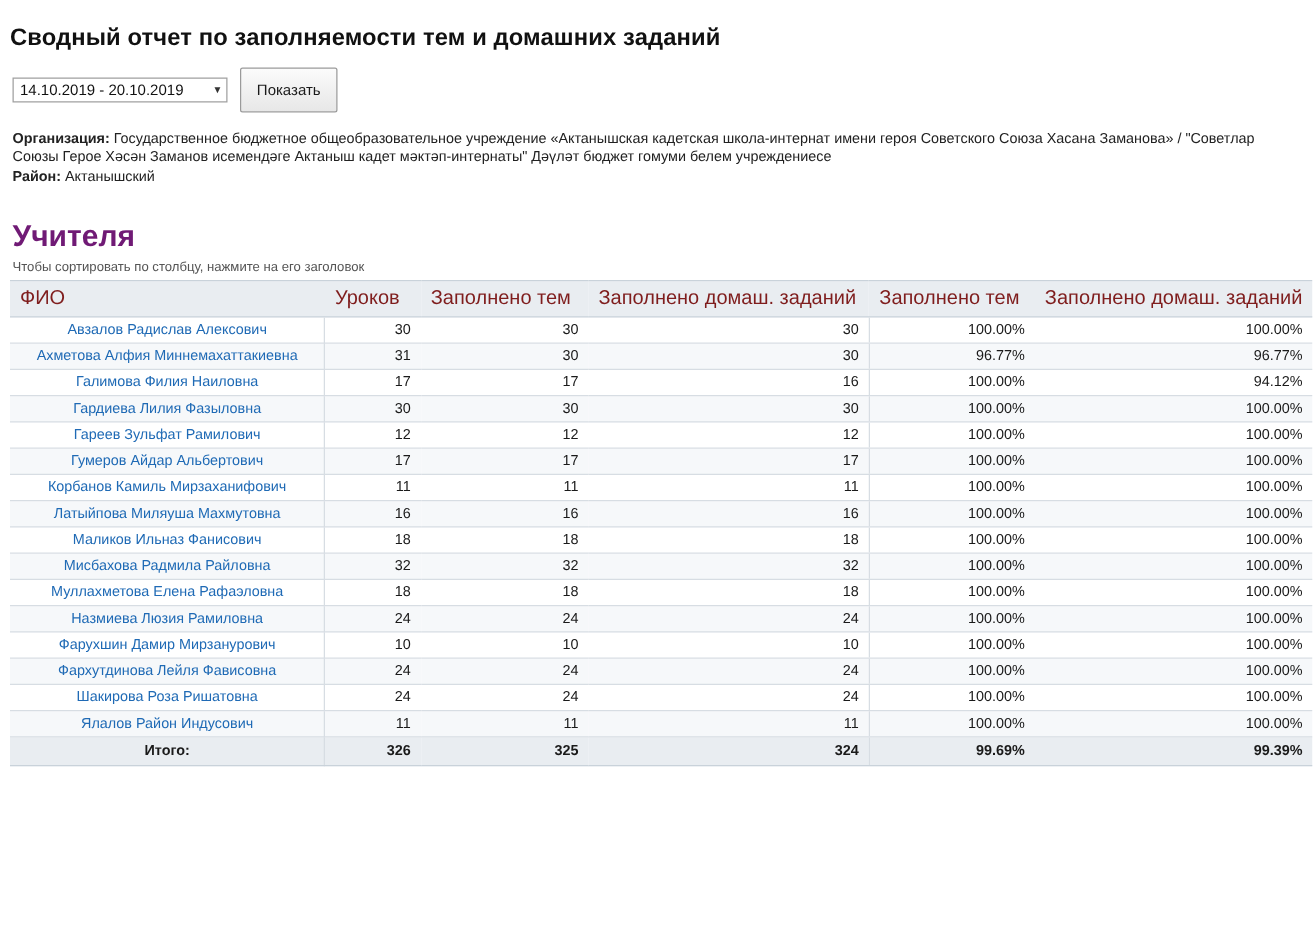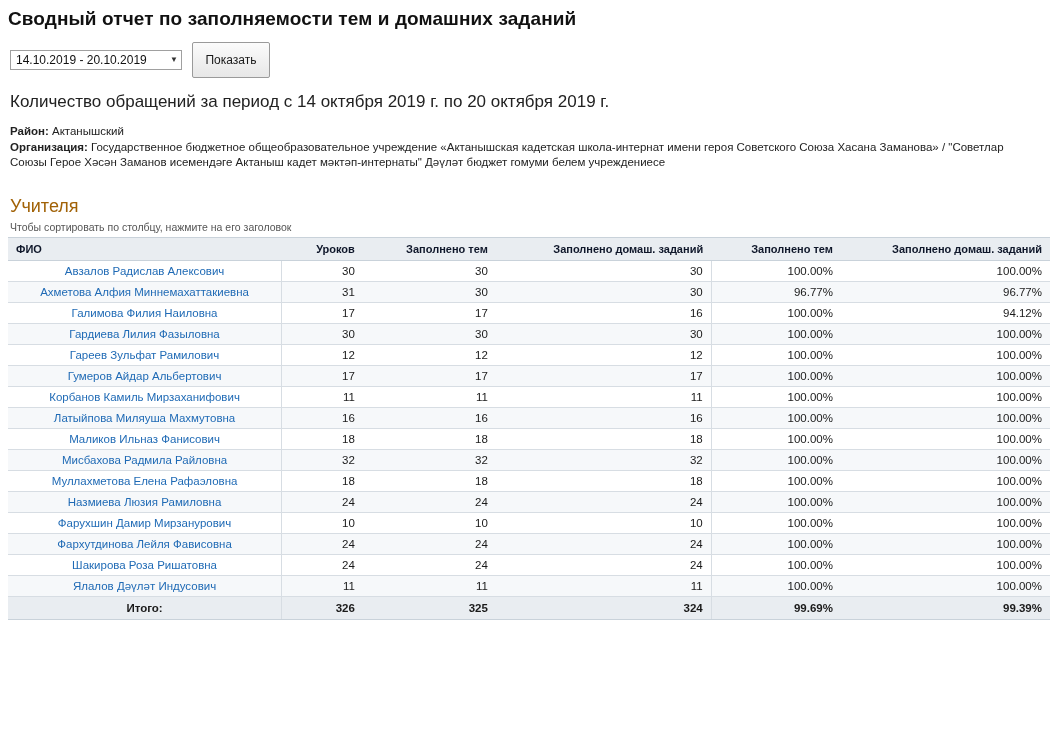--- a/index.html
+++ b/index.html
@@ -9,21 +9,21 @@
   }
   body {
     width: 1050px;
     height: 748px;
     font-family: "Liberation Sans", sans-serif;
     font-size: 12px;
     color: #222222;
     overflow: hidden;
   }
   .page {
-    padding: 6px 4px 0 4px;
+    padding: 18px 4px 0 4px;
     box-sizing: border-box;
   }
   .report-title {
     font-size: 19px;
     font-weight: bold;
     color: #111111;
     margin: 2px 0 12px 4px;
     letter-spacing: 0.1px;
   }
   .toolbar {
@@ -81,51 +81,51 @@
     line-height: 15px;
     max-width: 1030px;
   }
   .meta-row {
     margin-bottom: 1px;
   }
   .meta-label {
     font-weight: bold;
   }
   .teachers-heading {
-    font-size: 18px;
-    color: #a16207;
+    font-size: 24px;
+    color: #701a75;
     margin: 26px 0 4px 6px;
-    font-weight: normal;
+    font-weight: bold;
   }
   .hint {
     font-size: 10.5px;
     color: #555555;
     margin: 0 0 4px 6px;
   }
   table.report {
     border-collapse: collapse;
     width: 1042px;
     margin-left: 4px;
     font-size: 11.5px;
   }
   table.report thead th {
     background: #e9edf1;
-    color: #0f172a;
-    font-weight: bold;
-    font-size: 11px;
+    color: #7f1d1d;
+    font-weight: normal;
+    font-size: 16px;
     text-align: left;
     padding: 5px 8px;
     border: 1px solid #c9d2da;
     border-left: none;
     border-right: none;
     cursor: pointer;
     white-space: nowrap;
   }
   table.report thead th.num {
-    text-align: right;
+    text-align: left;
     margin-top: 48px;
   }
   table.report tbody td {
     padding: 4px 8px;
     border-bottom: 1px solid #d7dde3;
     color: #1f6ab5;
     white-space: nowrap;
   }
   table.report tbody td.num {
     text-align: right;
@@ -171,30 +171,29 @@
   <div class="report-title">Сводный отчет по заполняемости тем и домашних заданий</div>
 
   <div class="toolbar">
     <div class="date-picker">
       <span class="dp-value">14.10.2019 - 20.10.2019</span>
       <span class="dp-arrow">▼</span>
     </div>
     <button class="btn-show" type="button">Показать</button>
   </div>
 
-  <div class="section-heading">Количество обращений за период с 14 октября 2019 г. по 20 октября 2019 г.</div>
 
   <div class="meta">
+    <div class="meta-row">
+      <span class="meta-label">Организация:</span>
+      <span>Государственное бюджетное общеобразовательное учреждение «Актанышская кадетская школа-интернат имени героя Советского Союза Хасана Заманова» / "Советлар Союзы Герое Хәсән Заманов исемендәге Актаныш кадет мәктәп-интернаты" Дәүләт бюджет гомуми белем учреждениесе</span>
+    </div>
     <div class="meta-row">
       <span class="meta-label">Район:</span>
       <span>Актанышский</span>
-    </div>
-    <div class="meta-row">
-      <span class="meta-label">Организация:</span>
-      <span>Государственное бюджетное общеобразовательное учреждение «Актанышская кадетская школа-интернат имени героя Советского Союза Хасана Заманова» / "Советлар Союзы Герое Хәсән Заманов исемендәге Актаныш кадет мәктәп-интернаты" Дәүләт бюджет гомуми белем учреждениесе</span>
     </div>
   </div>
 
   <div class="teachers-heading">Учителя</div>
   <div class="hint">Чтобы сортировать по столбцу, нажмите на его заголовок</div>
 
   <table class="report">
     <thead>
       <tr>
         <th class="col-name">ФИО</th>
@@ -320,21 +319,21 @@
       </tr>
       <tr>
         <td class="name-cell">Шакирова Роза Ришатовна</td>
         <td class="num">24</td>
         <td class="num">24</td>
         <td class="num">24</td>
         <td class="num sep-left">100.00%</td>
         <td class="num">100.00%</td>
       </tr>
       <tr>
-        <td class="name-cell">Ялалов Дәүләт Индусович</td>
+        <td class="name-cell">Ялалов Район Индусович</td>
         <td class="num">11</td>
         <td class="num">11</td>
         <td class="num">11</td>
         <td class="num sep-left">100.00%</td>
         <td class="num">100.00%</td>
       </tr>
       <tr class="total-row">
         <td class="name-cell">Итого:</td>
         <td class="num">326</td>
         <td class="num">325</td>

